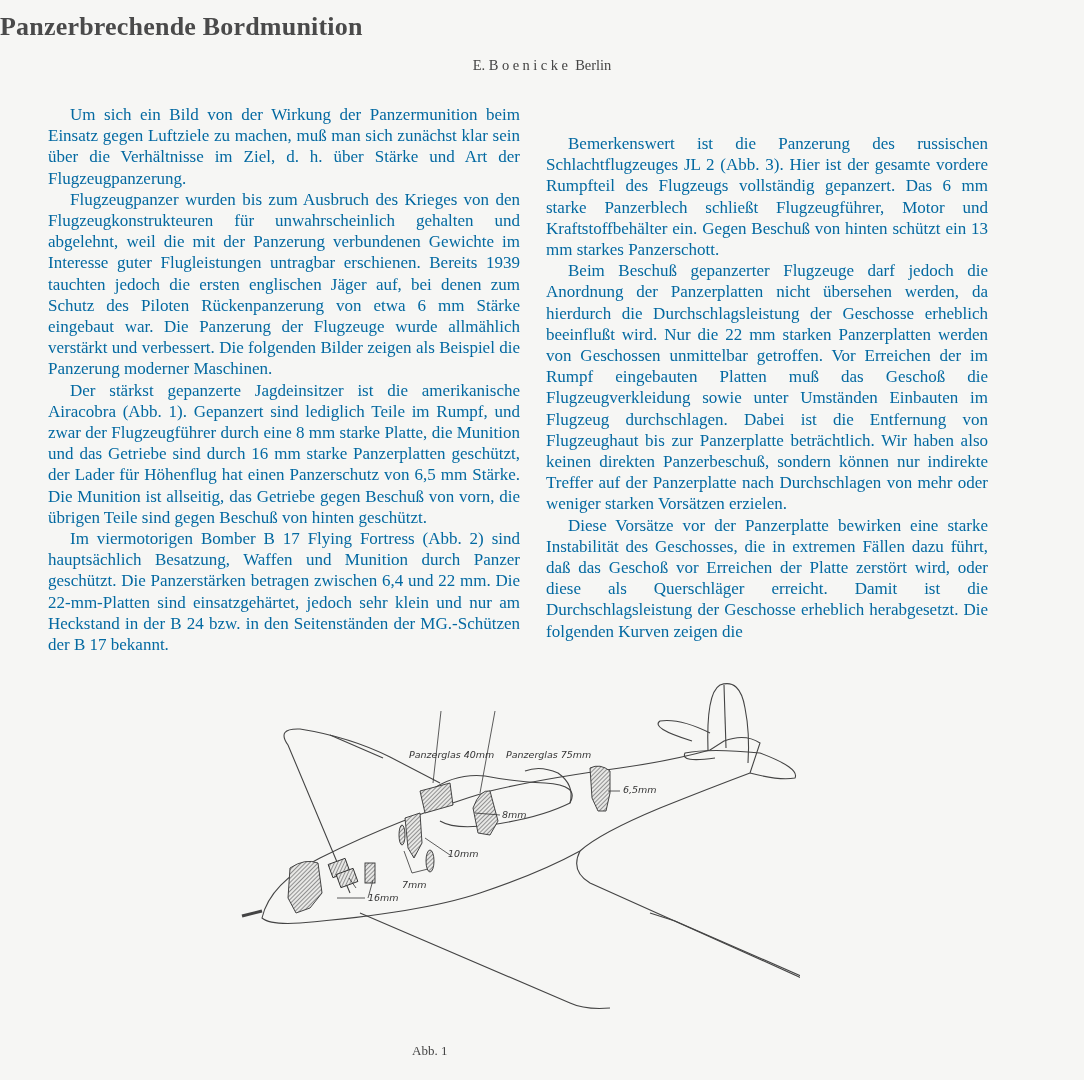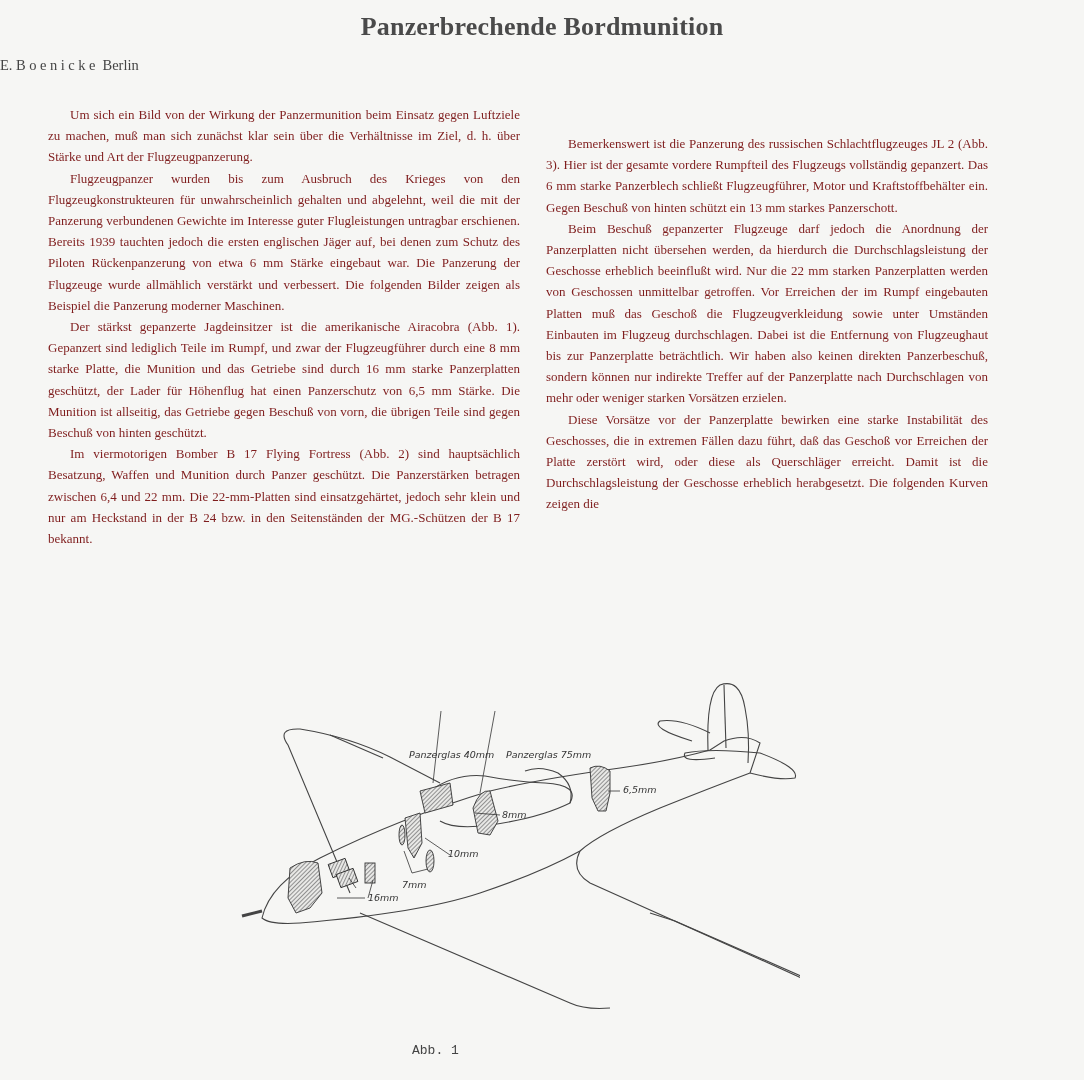--- a/index.html
+++ b/index.html
@@ -5,48 +5,48 @@
   html, body { margin:0; padding:0; }
   body {
     width:1084px; height:1080px; overflow:hidden;
     background:#f6f6f4;
     font-family:"DejaVu Serif","Liberation Serif",serif;
     color:#3a3a3a;
     position:relative;
   }
   .title {
     position:absolute; left:0; width:1084px; top:12px;
-    text-align:center;
+    text-align:left;
     font-family:"Liberation Serif","DejaVu Serif",serif;
     font-weight:bold; font-size:26px; color:#4a4a4a; letter-spacing:0.2px;
   }
   .author {
     position:absolute; left:0; width:1084px; top:57px;
-    font-size:14.5px; color:#444;
+    text-align:center; font-size:14.5px; color:#444;
     font-family:"Liberation Serif","DejaVu Serif",serif;
   }
   .author .sp { letter-spacing:3.5px; }
   .col {
     position:absolute; top:104px; width:472px;
     font-family:"Liberation Serif","DejaVu Serif",serif;
-    font-size:13px; line-height:21.2px; color:#7f1d1d;
+    font-size:17px; line-height:21.2px; color:#0369a1;
     text-align:justify; hyphens:manual;
   }
   .col.left { left:48px; }
   .col.right { left:546px; width:442px;margin-top:29px; }
   .col p { margin:0; text-indent:22px; }
   .figure { position:absolute; left:240px; top:673px; width:560px; height:340px;text-align:right; }
   .figure svg { width:560px; height:340px; }
   .fig-lbl {
     font-family:"DejaVu Sans","Liberation Sans",sans-serif;
     font-style:italic; font-size:9.5px; fill:#333;
   }
   .caption {
     position:absolute; left:412px; top:1043px;
-    font-family:Liberation Mono, monospace;
+    font-family:Liberation Serif, serif;
     font-size:13px; color:#444;
   }
 </style>
 </head>
 <body>
 
 <div class="title">Panzerbrechende Bordmunition</div>
 <div class="author">
   <span>E.</span>
   <span class="sp">Boenicke</span>

